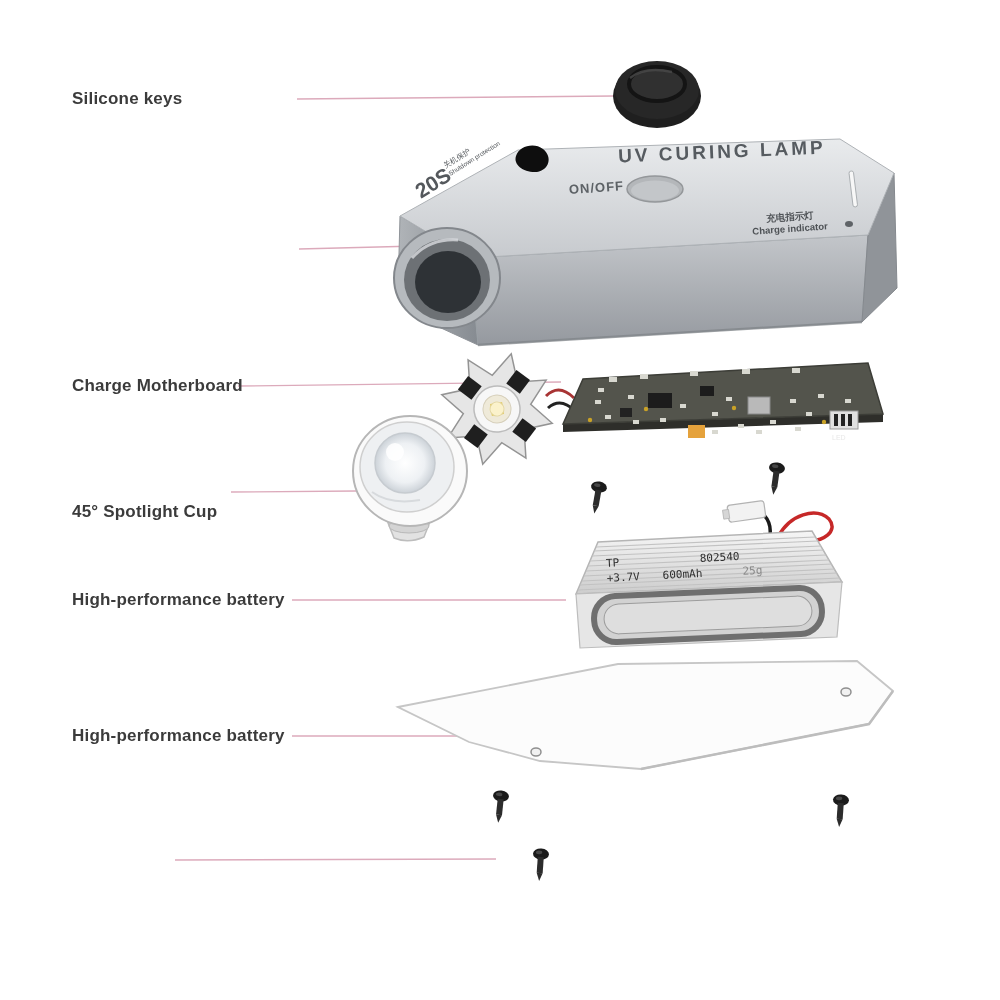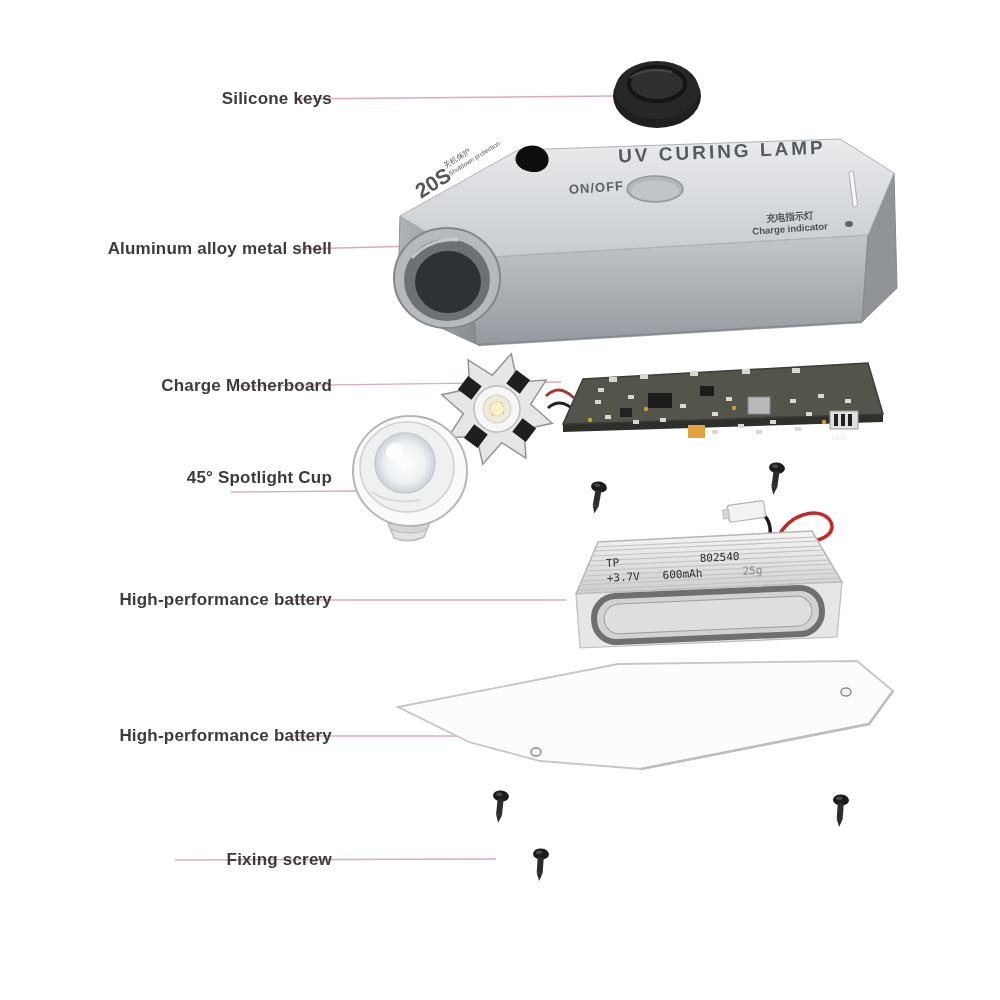--- a/index.html
+++ b/index.html
@@ -1,21 +1,21 @@
 <!DOCTYPE html>
 <html><head>
 <meta charset="utf-8">
 <style>
   html,body{margin:0;padding:0;background:#ffffff;width:1000px;height:1000px;overflow:hidden;}
   .stage{position:relative;width:1000px;height:1000px;font-family:"Liberation Sans",sans-serif;}
   .scene{position:absolute;left:0;top:0;}
   .label{
     position:absolute;left:72px;width:260px;
     font-size:17px;font-weight:700;color:#3b3b3b;line-height:20px;
-    letter-spacing:.2px;white-space:nowrap;text-align:right;
+    letter-spacing:.2px;white-space:nowrap;
   }
   svg text{font-family:"Liberation Sans",sans-serif;}
   .mono{font-family:"DejaVu Sans Mono",monospace;}
 </style>
 </head>
 <body>
 
 <div class="stage">
 
   <svg class="scene" width="1000" height="1000" viewBox="0 0 1000 1000">
@@ -235,20 +235,18 @@
     </g>
 
     <g>
       <use href="#screwShape" transform="translate(501,796) rotate(6)"></use>
       <use href="#screwShape" transform="translate(841,800) rotate(4)"></use>
       <use href="#screwShape" transform="translate(541,854) rotate(4)"></use>
     </g>
   </svg>
 
   <div class="label" style="top:89px">Silicone keys</div>
-  <div class="label" style="top:239px">Aluminum alloy metal shell</div>
   <div class="label" style="top:376px">Charge Motherboard</div>
-  <div class="label" style="top:468px">45°  Spotlight Cup</div>
+  <div class="label" style="top:502px">45°  Spotlight Cup</div>
   <div class="label" style="top:590px">High-performance battery</div>
   <div class="label" style="top:726px">High-performance battery</div>
-  <div class="label" style="top:850px">Fixing screw</div>
 
 </div>
 
 </body></html>

